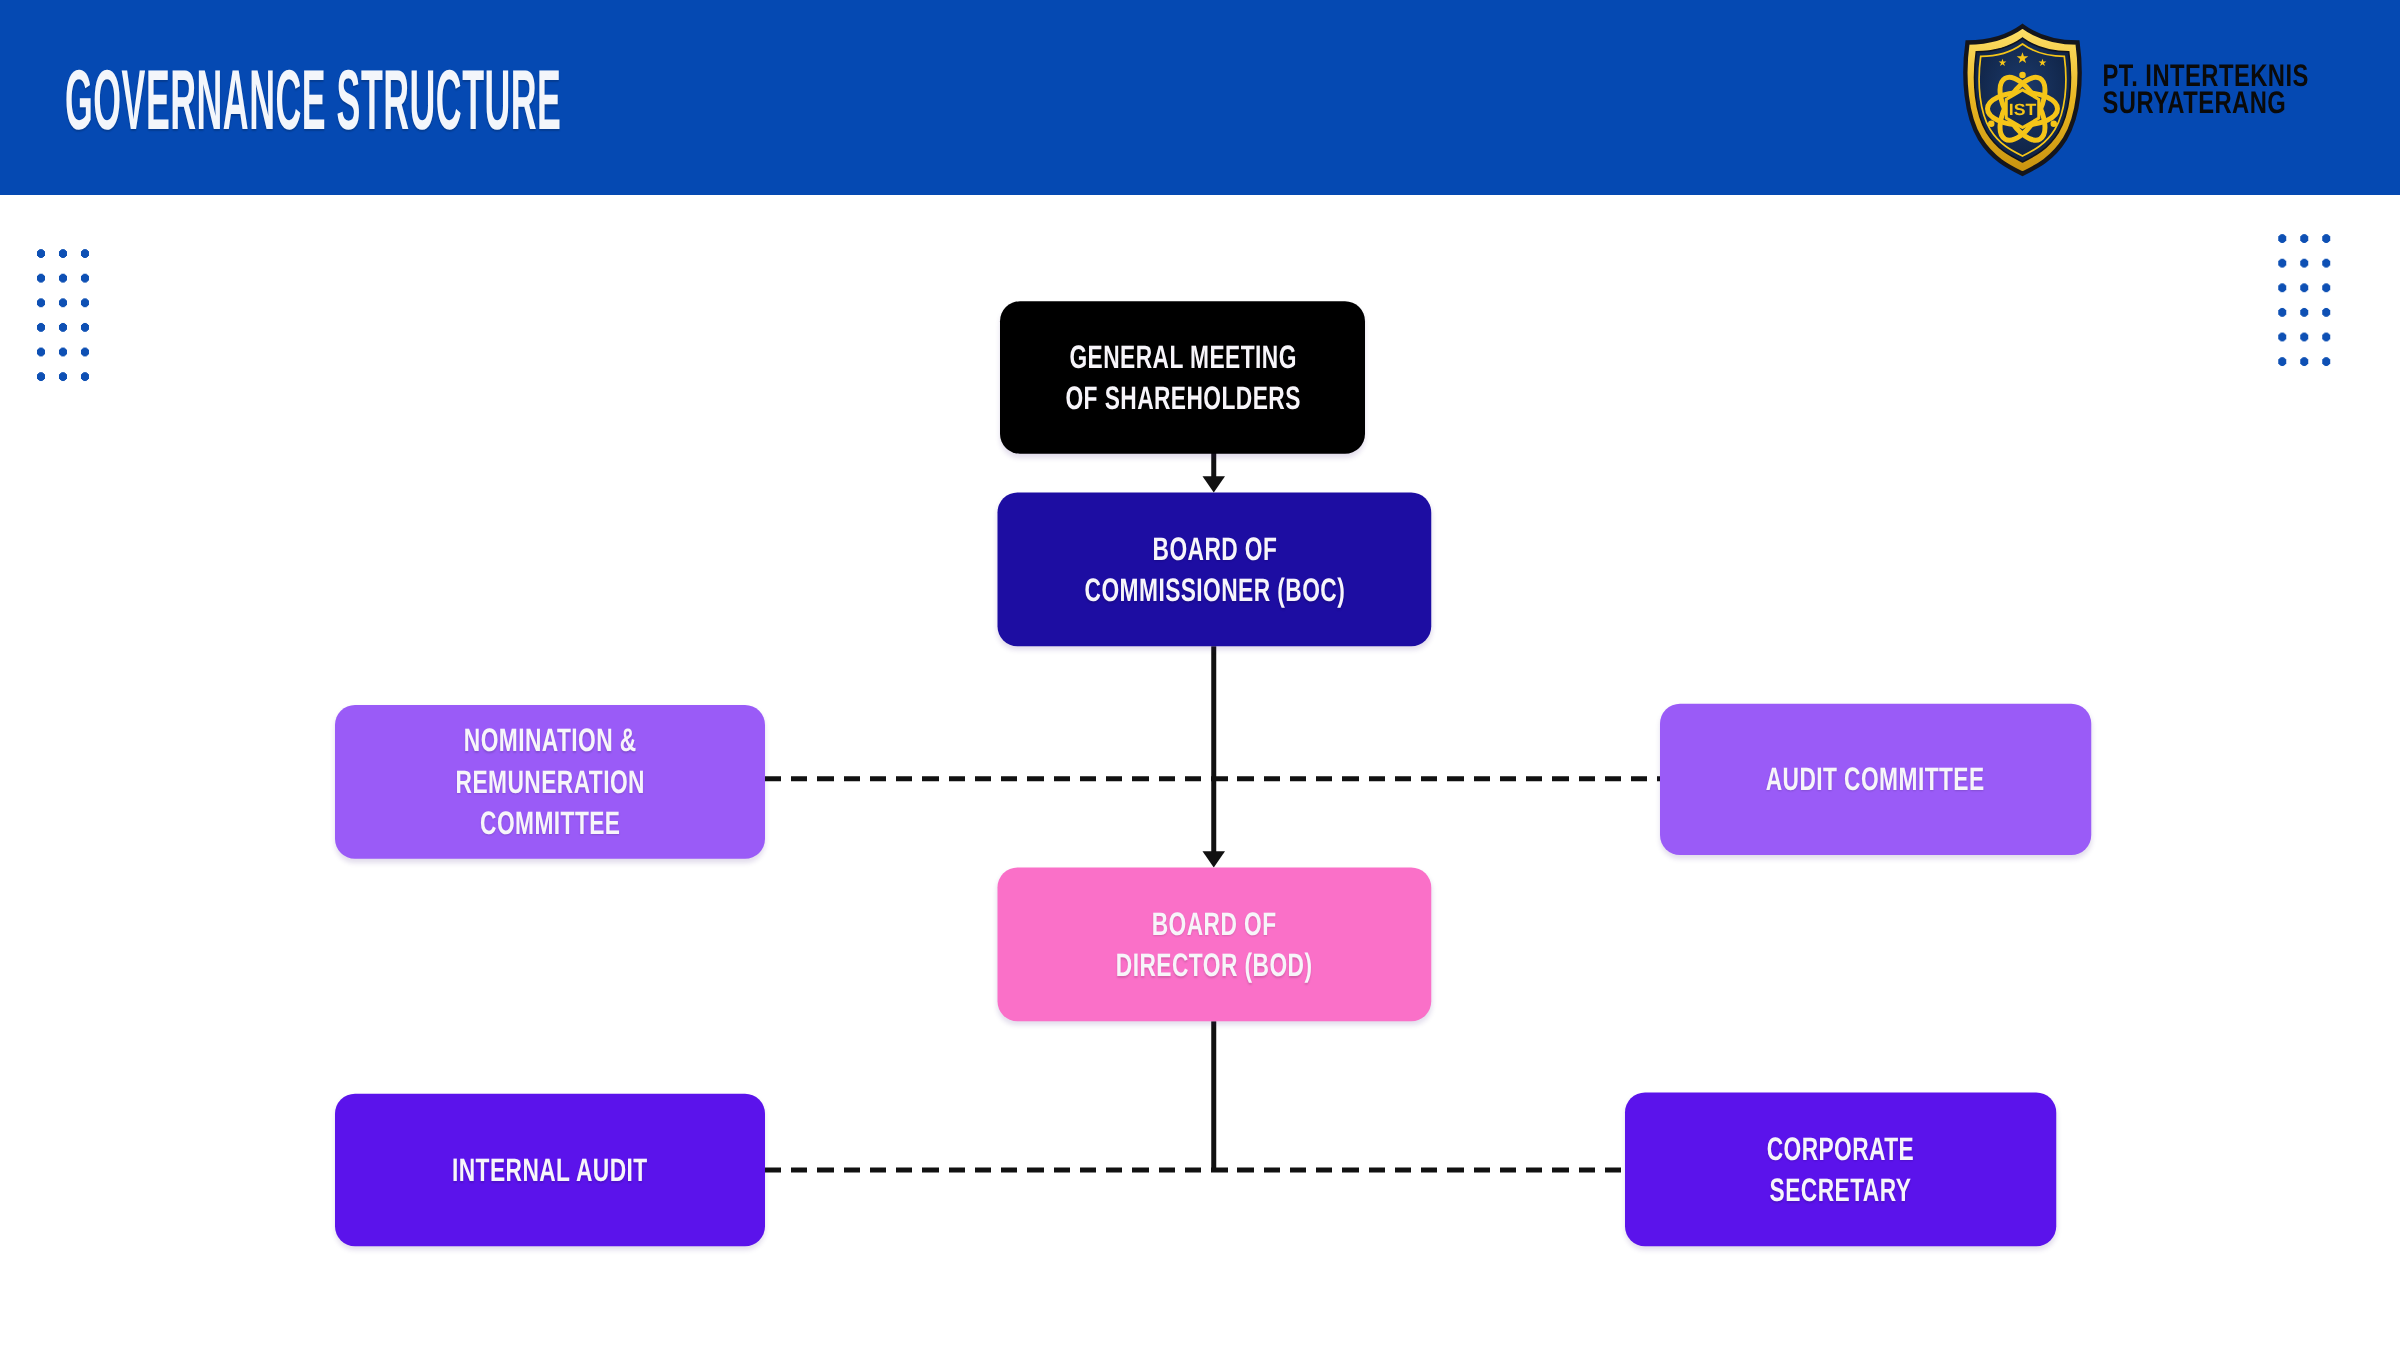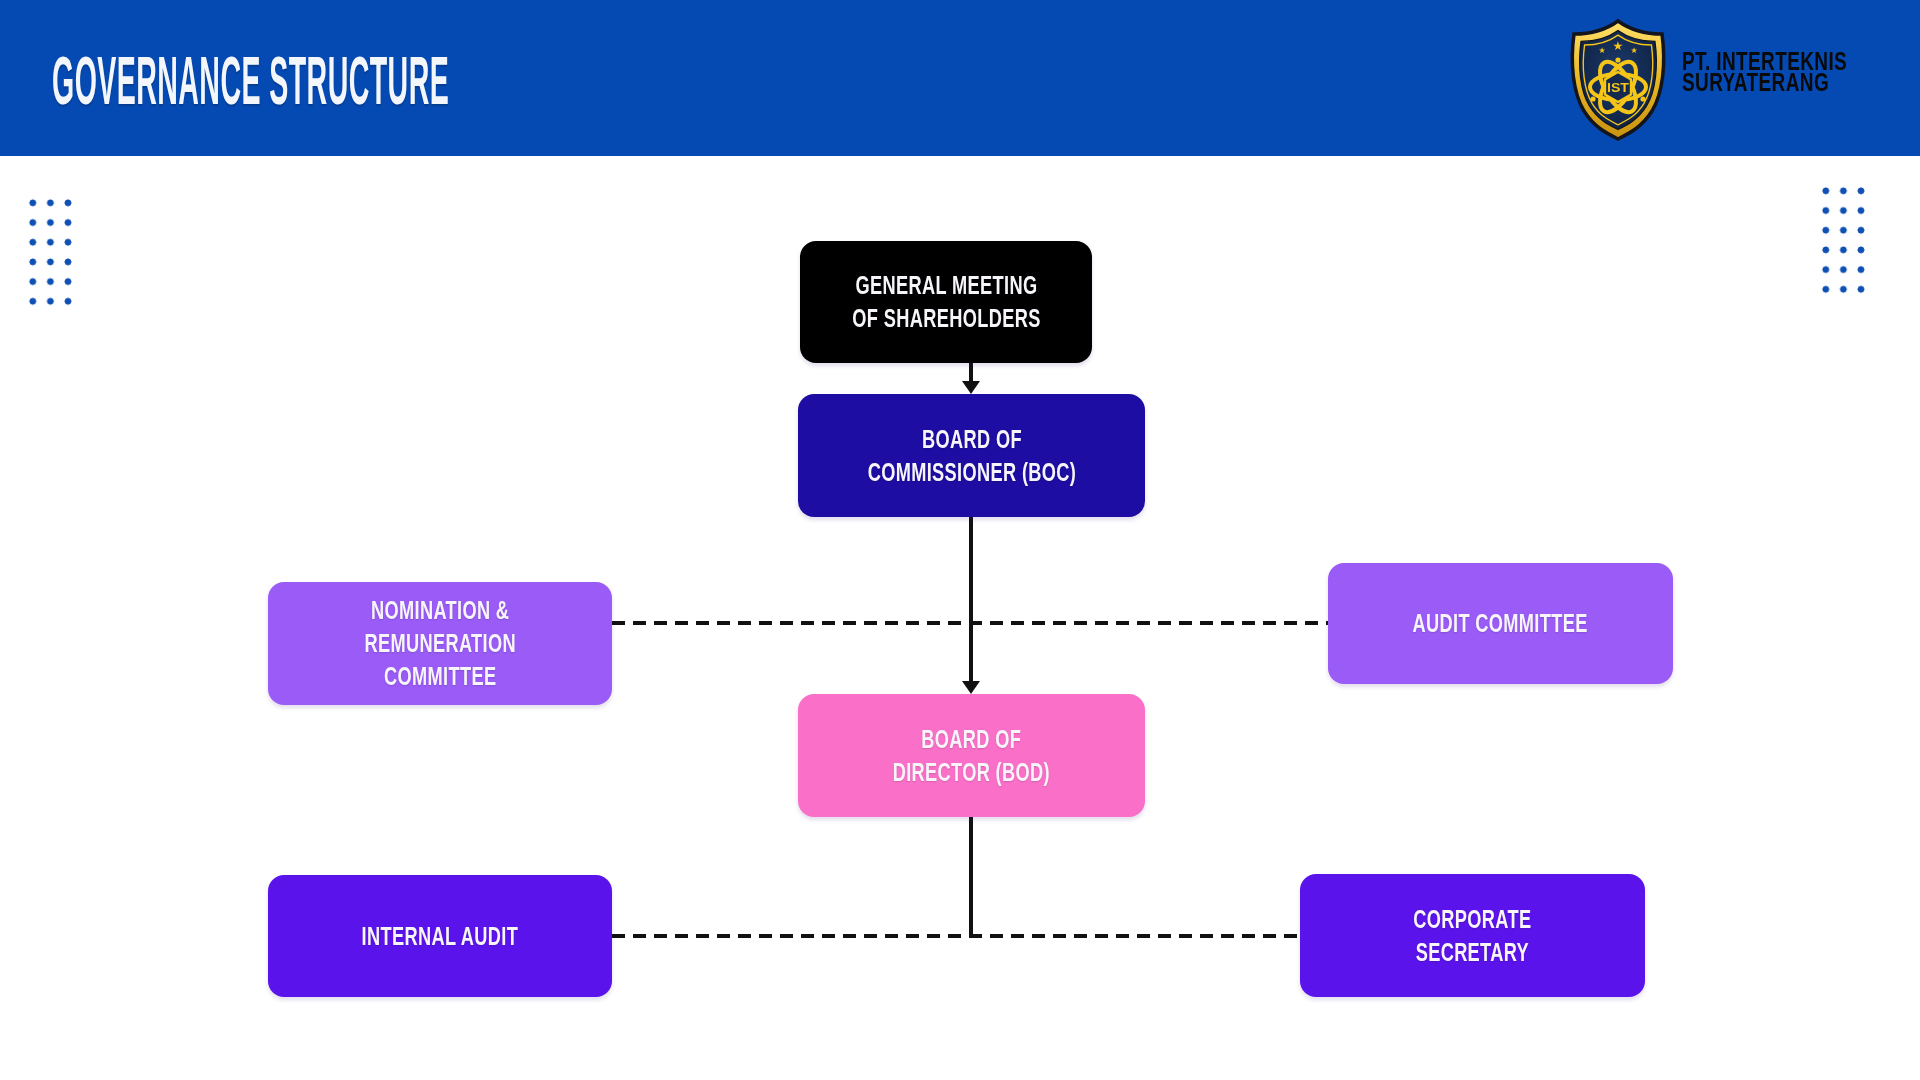--- a/index.html
+++ b/index.html
@@ -80,21 +80,21 @@
     line-height: 33px;
     text-align: center;
     letter-spacing: 0.5px;
     white-space: pre-line;
     transform: scaleX(0.70);
     transform-origin: center center;
     text-shadow: 0 1px 2px rgba(0,0,0,0.15);
   }
   .node-gms { left: 800px; top: 221px; width: 292px; height: 122px; background: #000000; margin-top: 20px; }
   .node-boc { left: 798px; top: 394px; width: 347px; height: 123px; background: #1D0DA2; }
-  .node-nrc { left: 268px; top: 564px; width: 344px; height: 123px; background: #9A5BF7; margin-top: 18px; }
+  .node-nrc { left: 268px; top: 564px; width: 344px; height: 123px; background: #9A5BF7; }
   .node-ac  { left: 1328px; top: 563px; width: 345px; height: 121px; background: #9A5BF7; justify-content: center; }
   .node-bod { left: 798px; top: 694px; width: 347px; height: 123px; background: #FA70C8; }
   .node-ia  { left: 268px; top: 875px; width: 344px; height: 122px; background: #5B13EB; }
   .node-cs  { left: 1300px; top: 874px; width: 345px; height: 123px; background: #5B13EB; }
 
   
   .vline {
     position: absolute;
     width: 3.5px;
     background: #111111;

